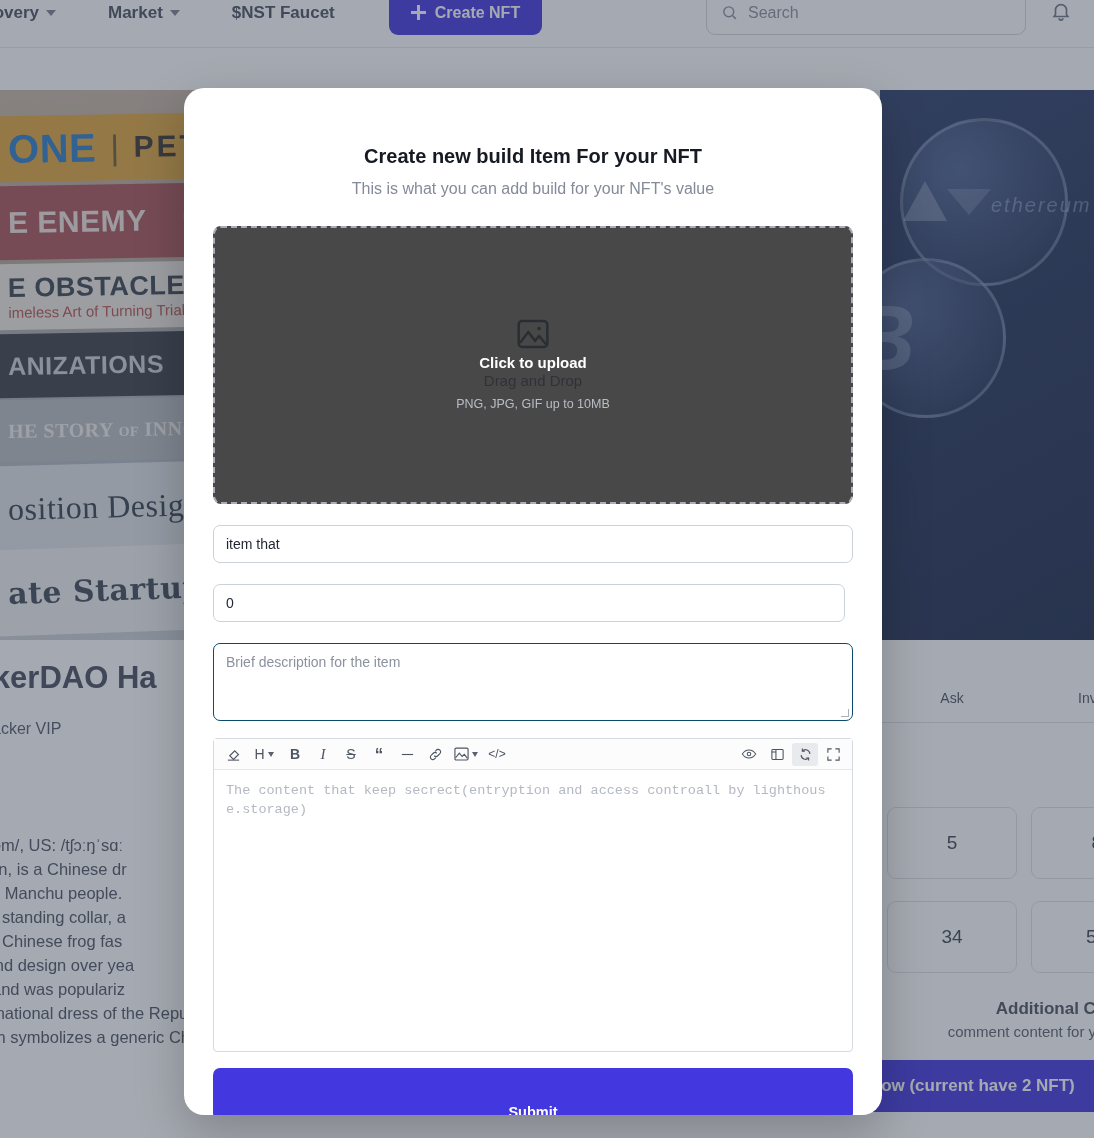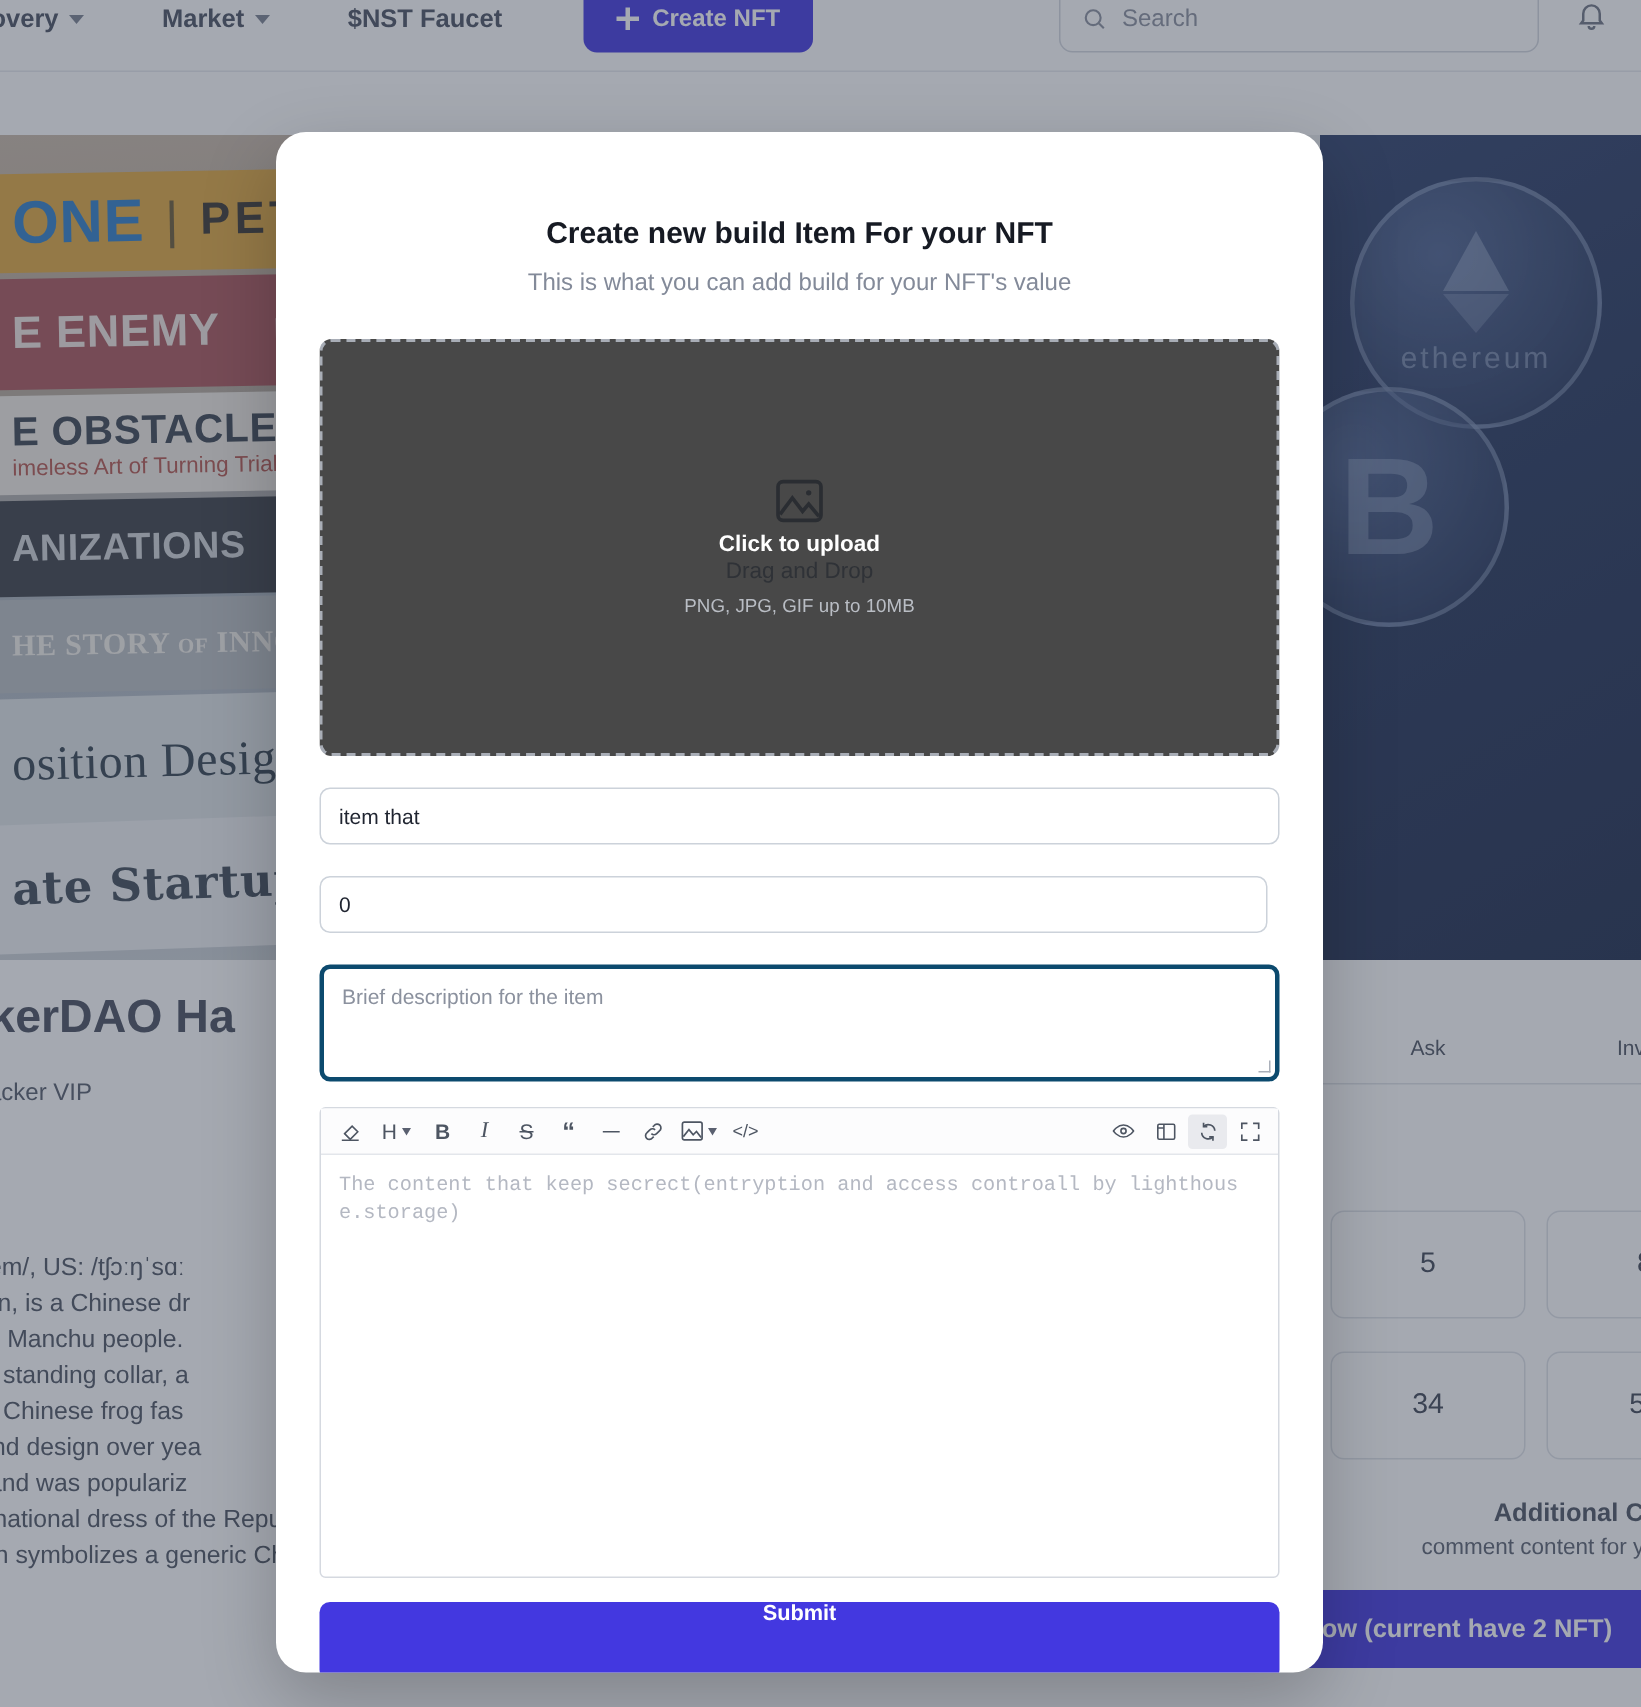--- a/index.html
+++ b/index.html
@@ -98,22 +98,22 @@
   }
   .hero-right {
     width: 214px; height: 100%;
     background: linear-gradient(150deg,#2d3f6b 0%,#243459 45%,#1d2b4c 100%);
     position: relative; overflow: hidden;
   }
   .coin {
     position: absolute; border-radius: 50%;
     border: 3px solid rgba(190,205,235,.35);
     background: radial-gradient(circle at 35% 30%, rgba(120,145,195,.45), rgba(30,45,80,.65));
-    display: flex; align-items: center; justify-content: center;
-    flex-direction: column;
+    display: flex; align-items: center; justify-content: space-between;
+    font-style: italic;
   }
   .coin-eth { width: 168px; height: 168px; top: 28px; left: 20px; }
   .coin-btc { width: 160px; height: 160px; top: 168px; left: -34px; }
   .eth-glyph { width:0;height:0; border-left:22px solid transparent; border-right:22px solid transparent;
                border-bottom:40px solid rgba(200,215,240,.33); margin-bottom: 2px;}
   .eth-glyph2 { width:0;height:0; border-left:22px solid transparent; border-right:22px solid transparent;
                border-top:26px solid rgba(200,215,240,.22); }
   .eth-word { font-size:20px; color: rgba(205,220,245,.40); letter-spacing:2px; margin-top:6px; }
   .btc-glyph { font-size: 92px; color: rgba(200,215,240,.30); font-weight: 700; line-height:1; }
 
@@ -184,21 +184,21 @@
     border: 1px solid #ccd2da; border-radius: 7px;
     display: flex; align-items: center;
     padding: 0 12px;
     font-size: 14px; color: #1f2430;
   }
   .field.num { width: 632px; }
   .field.filled { color:#1f2430; }
   .textarea {
     margin-top: 21px;
     width: 640px; height: 78px;
-    border: 3px solid #0c4a6e; border-radius: 7px;
+    border: 1px solid #0c4a6e; border-radius: 7px;
     padding: 10px 12px;
     font-size: 14px; color: #8b919e;
     position: relative;
   }
   .resizer {
     position:absolute; right:3px; bottom:3px; width:8px; height:8px;
     border-right: 1px solid #aab0ba; border-bottom: 1px solid #aab0ba;
   }
 
   
@@ -236,21 +236,21 @@
     font-size: 13.5px; line-height: 19px;
     color: #b4b8c2;
     word-break: break-all;
   }
 
   .submit-btn {
     margin-top: 16px;
     width: 640px; height: 52px;
     background: #4338e0; color: #fff;
     border-radius: 7px;
-    display: flex; align-items: flex-start; justify-content: center;
+    display: flex; align-items: flex-end; justify-content: center;
     font-size: 14.5px; font-weight: 700;
   }
 </style>
 </head>
 <body>
 
 <div id="page">
 
   <div class="navbar">
     <div class="nav-link">

